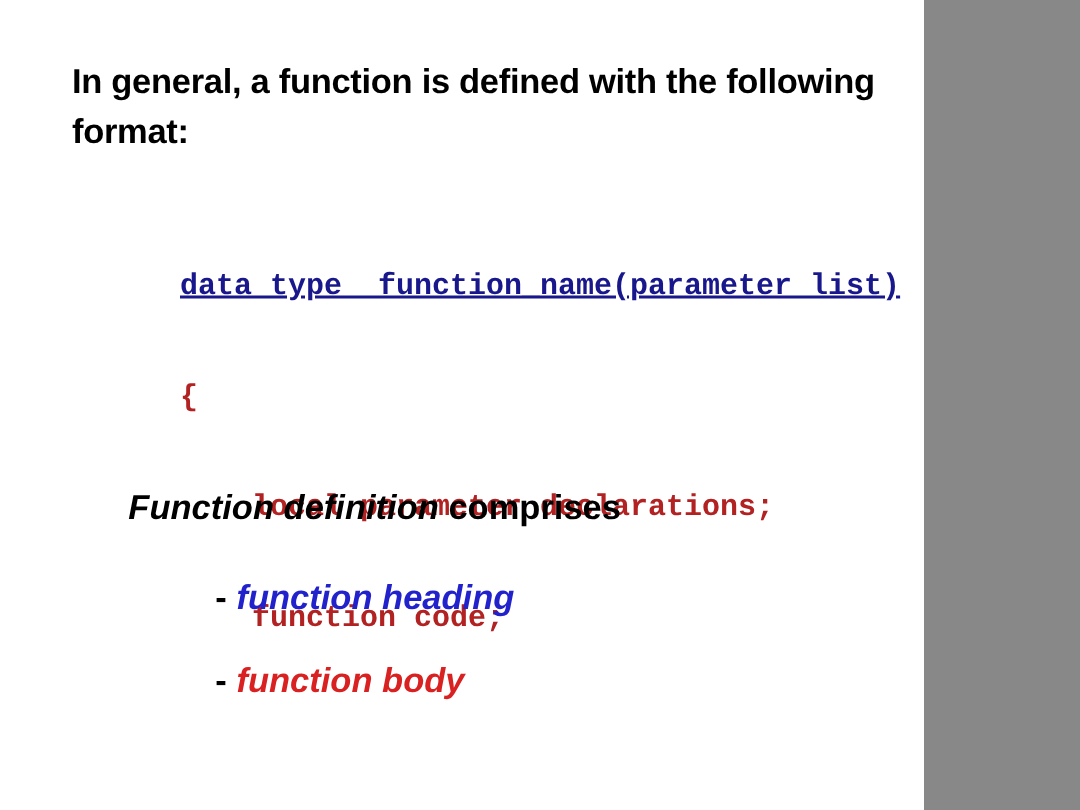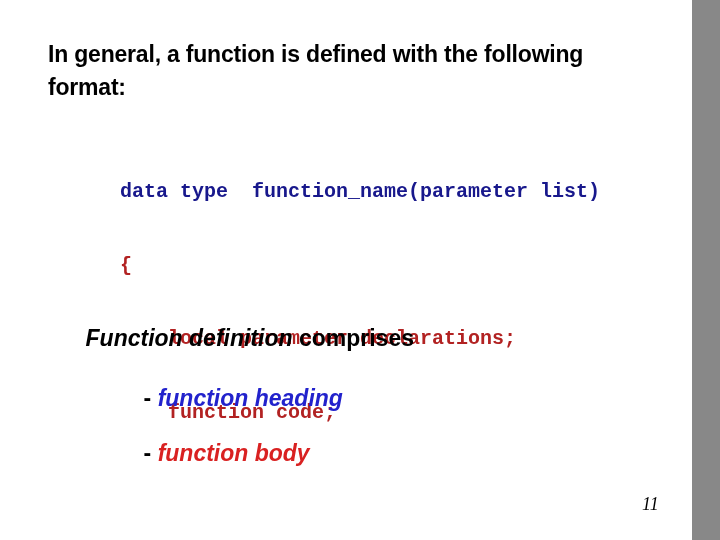--- a/index.html
+++ b/index.html
@@ -2,21 +2,21 @@
 <html style="--bg: #ffffff; --text: #000000; --code-blue: #18188c; --code-red: #b22222; --bullet-blue: #2222cc; --bullet-red: #d92121;"><head>
 <meta charset="utf-8">
 <style>
   html, body {
     margin: 0;
     padding: 0;
     background: #888;
   }
   .slide {
     position: relative;
-    width: 692px;
+    width: 616px;
     height: 540px;
     background: var(--bg, #ffffff);
     overflow: hidden;
     font-family: "Liberation Sans", sans-serif;
   }
   .slide-title {
     position: absolute;
     left: 48px;
     top: 38px;
     width: 600px;
@@ -29,21 +29,21 @@
   .code-block {
     position: absolute;
     left: 120px;
     top: 131px;
     font-family: "Liberation Mono", monospace;
     font-size: 20px;
     line-height: 24.5px;
     font-weight: bold;
     white-space: pre;
   }
-  .code-line[data-color="blue"] { color: var(--code-blue, #18188c); }
+  .code-line[data-color="blue"] { color: var(--code-blue, #18188c); text-decoration: underline; }
   .code-line[data-color="red"]  { color: var(--code-red, #b22222); }
   .comprises-line {
     position: absolute;
     left: 60px;
     top: 298px;
     font-size: 23px;
     font-weight: bold;
     color: var(--text, #000000);
     white-space: pre;
   }

